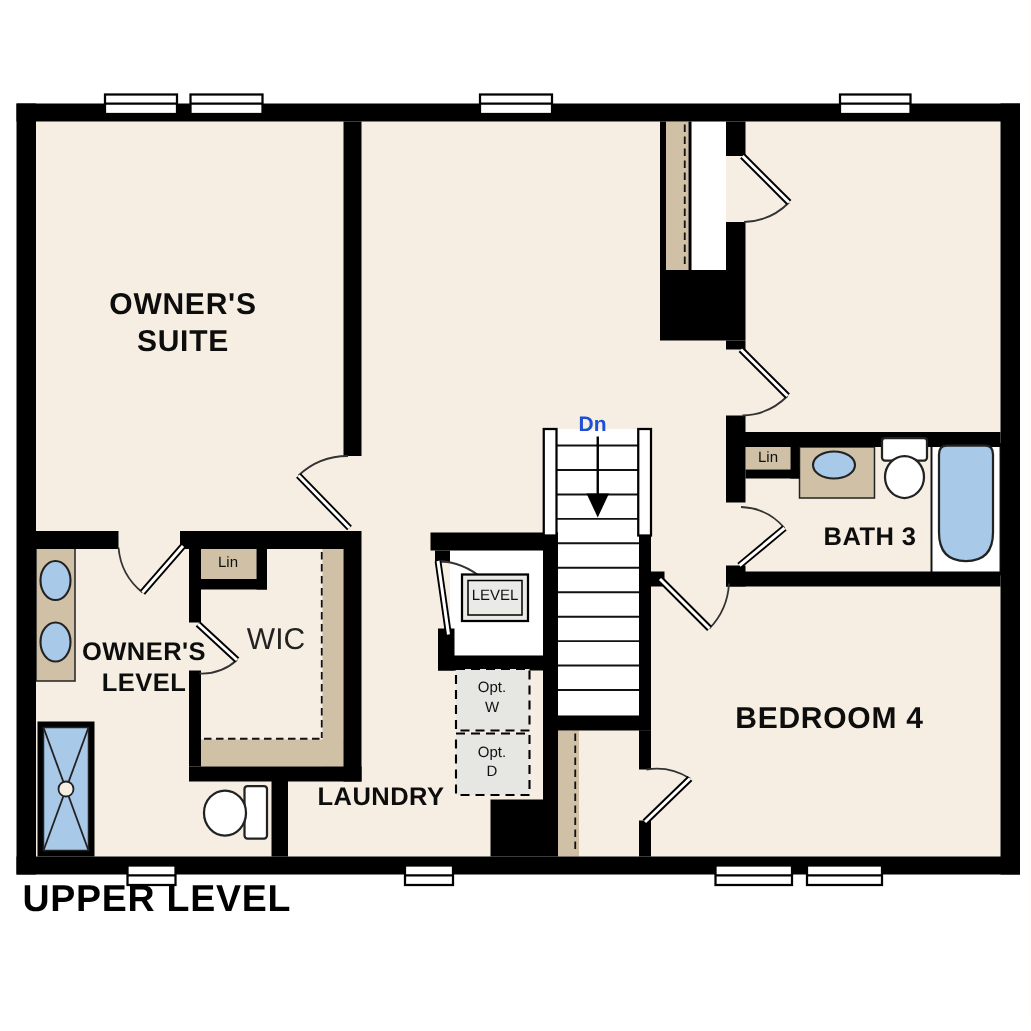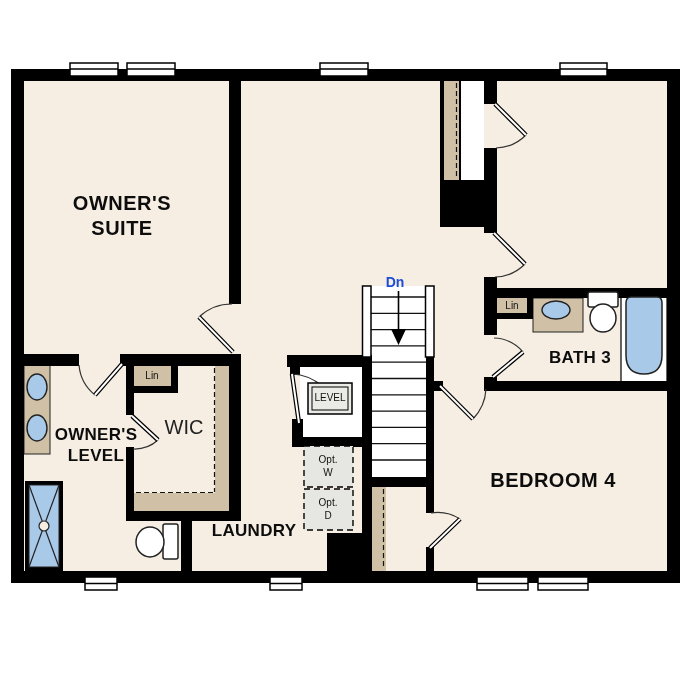--- a/index.html
+++ b/index.html
@@ -290,13 +290,14 @@
     <div>W</div>
   </div>
 
   <div class="lbl tag" style="left:328px;top:509px;">
     <div>Opt.</div>
     <div>D</div>
   </div>
 
   <div class="lbl dn" style="left:395px;top:283px;">Dn</div>
 
+  <div class="title" style="left:15px;top:585px;">UPPER LEVEL</div>
 </div>
 
 </body></html>

